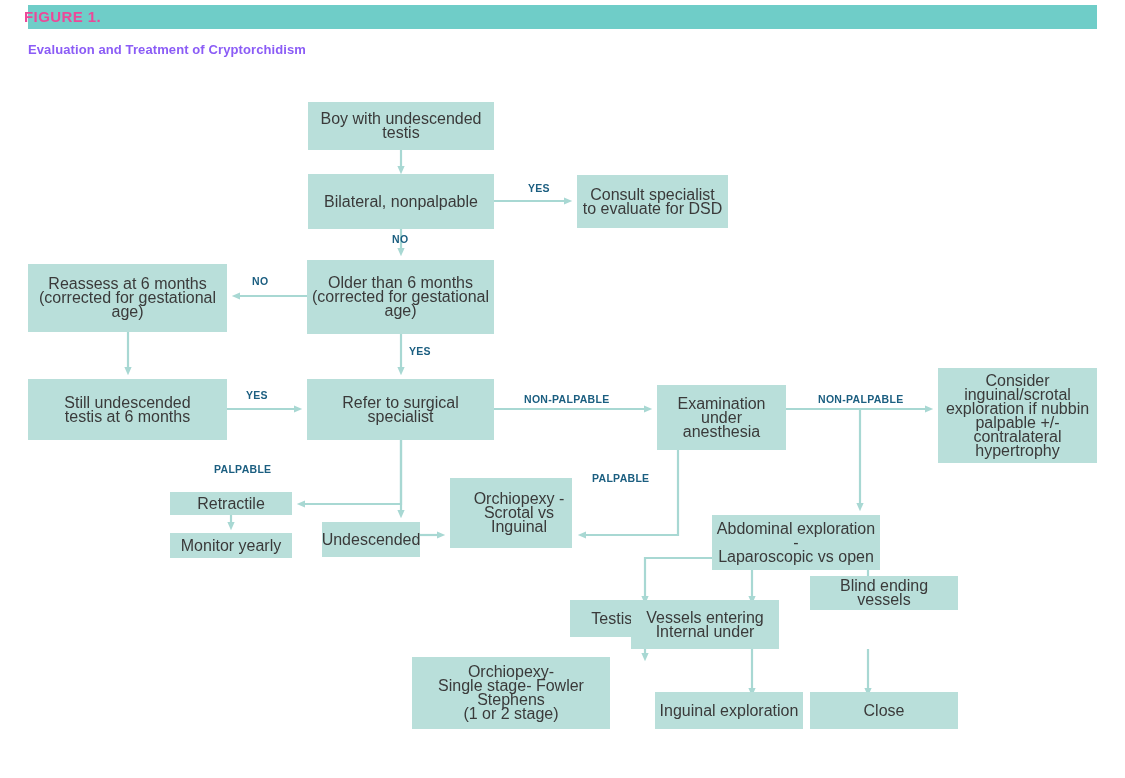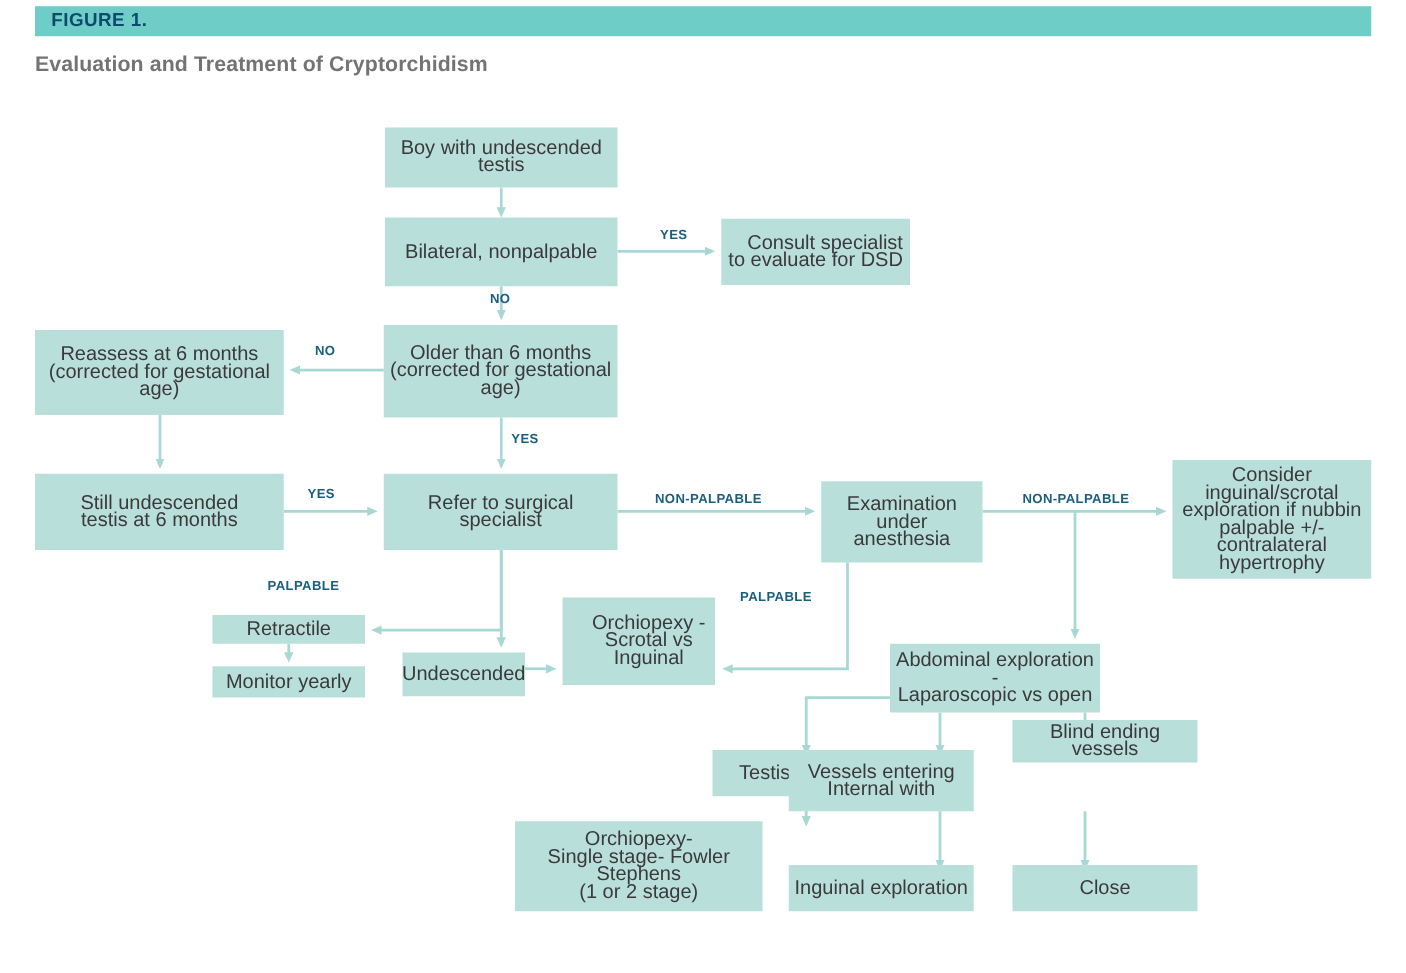--- a/index.html
+++ b/index.html
@@ -8,27 +8,27 @@
     background:#ffffff;
     font-family:"Liberation Sans", sans-serif;
     overflow:hidden;
     position:relative;
   }
   #figure-header-bar{
     position:absolute;left:28px;top:5px;width:1069px;height:24px;
     background:#6fcdc8;
   }
   #figure-header-label{
-    position:absolute;left:41px;top:6px;
-    font-size:15px;font-weight:bold;color:#0c4a6e;
+    position:absolute;left:24px;top:6px;
+    font-size:15px;font-weight:bold;color:#ec4899;
     letter-spacing:.4px;line-height:22px;
   }
   #figure-title{
     position:absolute;left:28px;top:42px;
-    font-size:17px;font-weight:bold;color:#737373;
+    font-size:13px;font-weight:bold;color:#8b5cf6;
     letter-spacing:.1px;
   }
   #chart-area{position:absolute;left:0;top:0;width:1125px;height:778px;}
 
   .node{
     position:absolute;
     background:#b9dfda;
     color:#3a3a3a;
     font-size:16px;
     line-height:14px;
@@ -113,21 +113,21 @@
   </svg>
 
   <div class="node" style="left:308px;top:102px;width:186px;height:48px;">
     <span>Boy with undescended testis</span>
   </div>
 
   <div class="node" style="left:308px;top:174px;width:186px;height:55px;">
     <span>Bilateral, nonpalpable</span>
   </div>
 
-  <div class="node" style="left:577px;top:175px;width:151px;height:53px;text-align:right;">
+  <div class="node" style="left:577px;top:175px;width:151px;height:53px;">
     <span>Consult specialist
 to evaluate for DSD</span>
   </div>
 
   <div class="node" style="left:28px;top:264px;width:199px;height:68px;">
     <span>Reassess at 6 months
 (corrected for gestational age)</span>
   </div>
 
   <div class="node" style="left:307px;top:260px;width:187px;height:74px;">
@@ -177,35 +177,35 @@
     <span>Abdominal exploration -
 Laparoscopic vs open</span>
   </div>
 
   <div class="node" style="left:570px;top:600px;width:152px;height:37px;">
     <span>Testis identified</span>
   </div>
 
   <div class="node" style="left:631px;top:600px;width:148px;height:49px;">
     <span>Vessels entering
-Internal with</span>
+Internal under</span>
   </div>
 
   <div class="node" style="left:810px;top:576px;width:148px;height:34px;">
     <span>Blind ending
 vessels</span>
   </div>
 
   <div class="node" style="left:412px;top:657px;width:198px;height:72px;">
     <span>Orchiopexy-
 Single stage- Fowler Stephens
 (1 or 2 stage)</span>
   </div>
 
-  <div class="node" style="left:631px;top:692px;width:148px;height:37px;">
+  <div class="node" style="left:655px;top:692px;width:148px;height:37px;">
     <span>Inguinal exploration</span>
   </div>
 
   <div class="node" style="left:810px;top:692px;width:148px;height:37px;">
     <span>Close</span>
   </div>
 
   <div class="edge-label" style="left:528px;top:182px;">YES</div>
   <div class="edge-label" style="left:392px;top:233px;">NO</div>
   <div class="edge-label" style="left:252px;top:275px;">NO</div>

